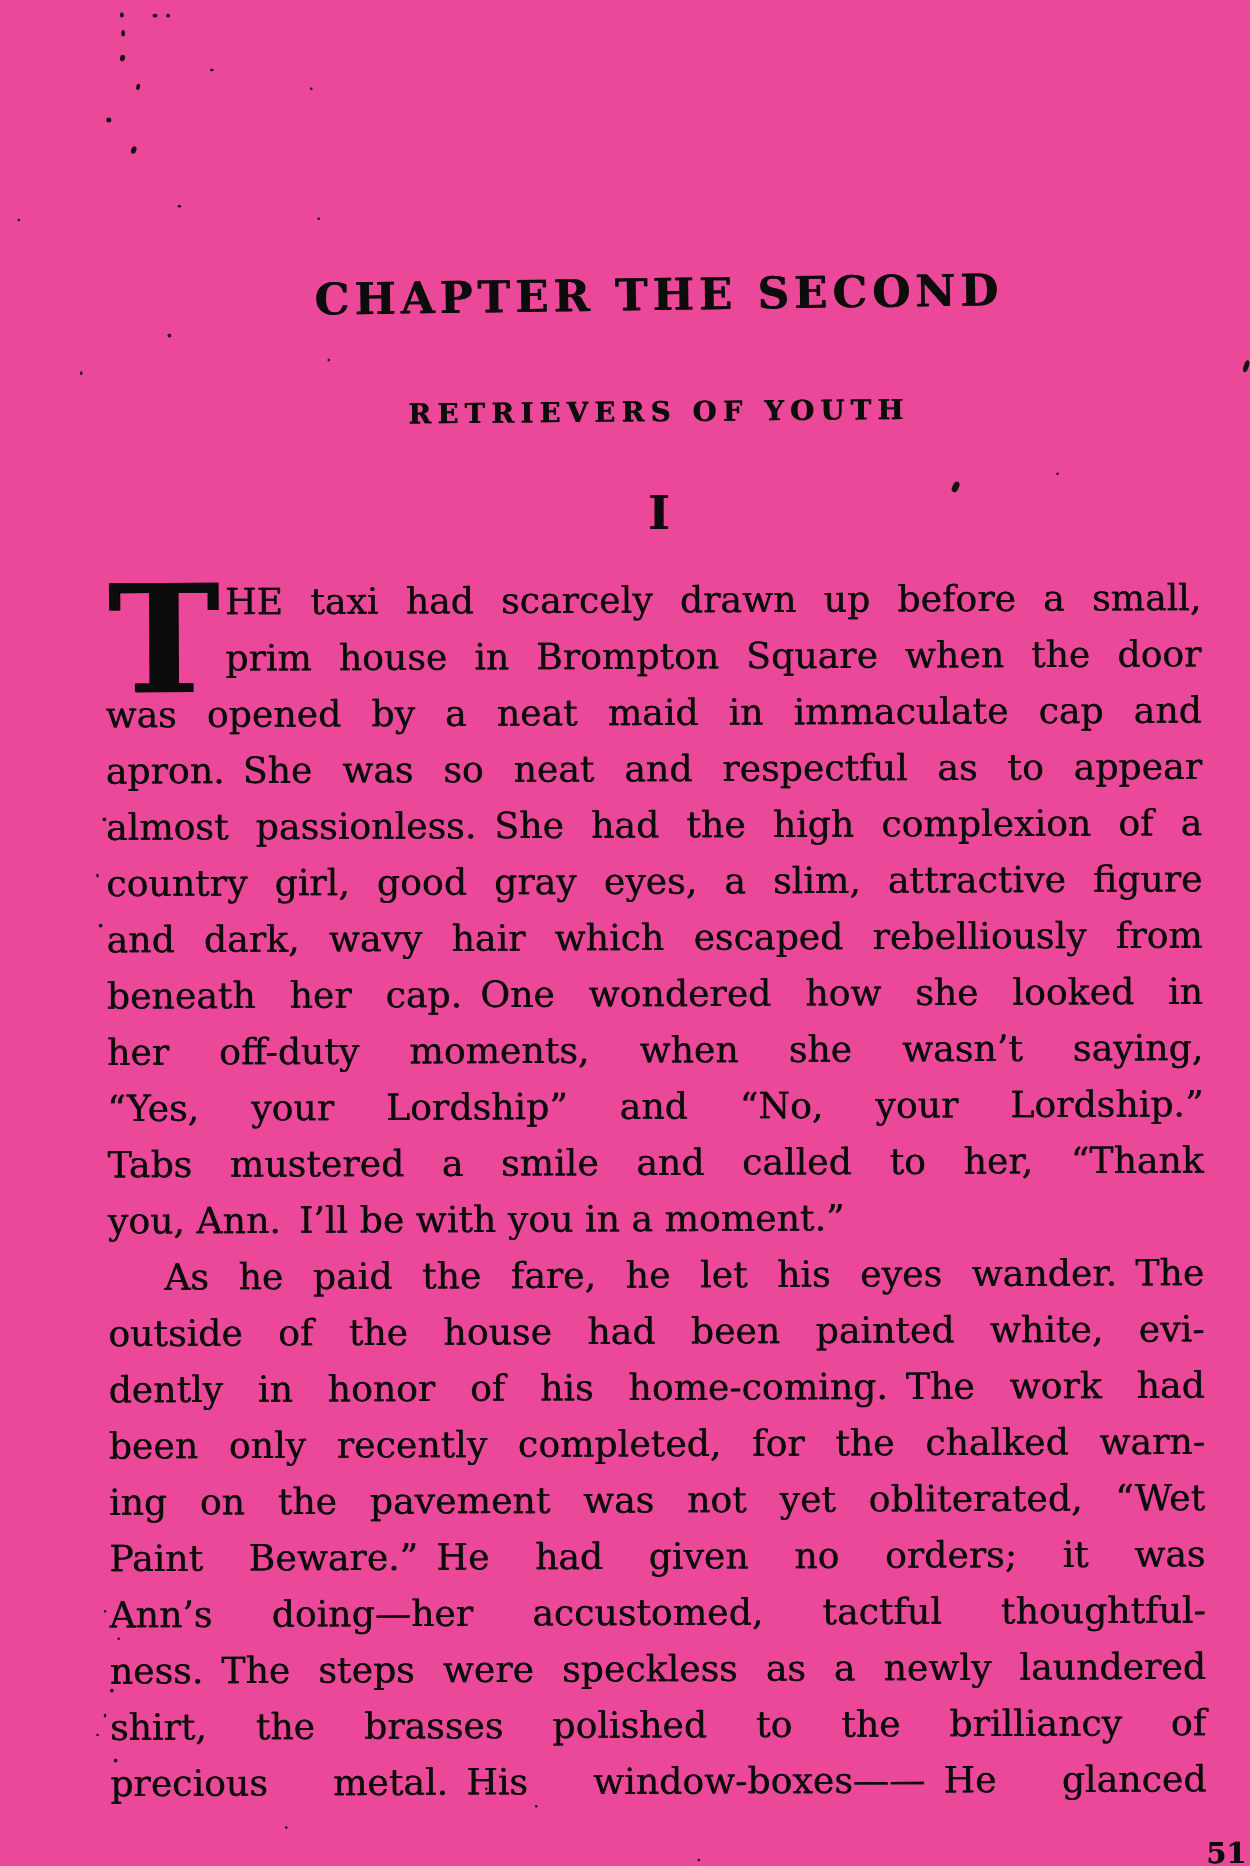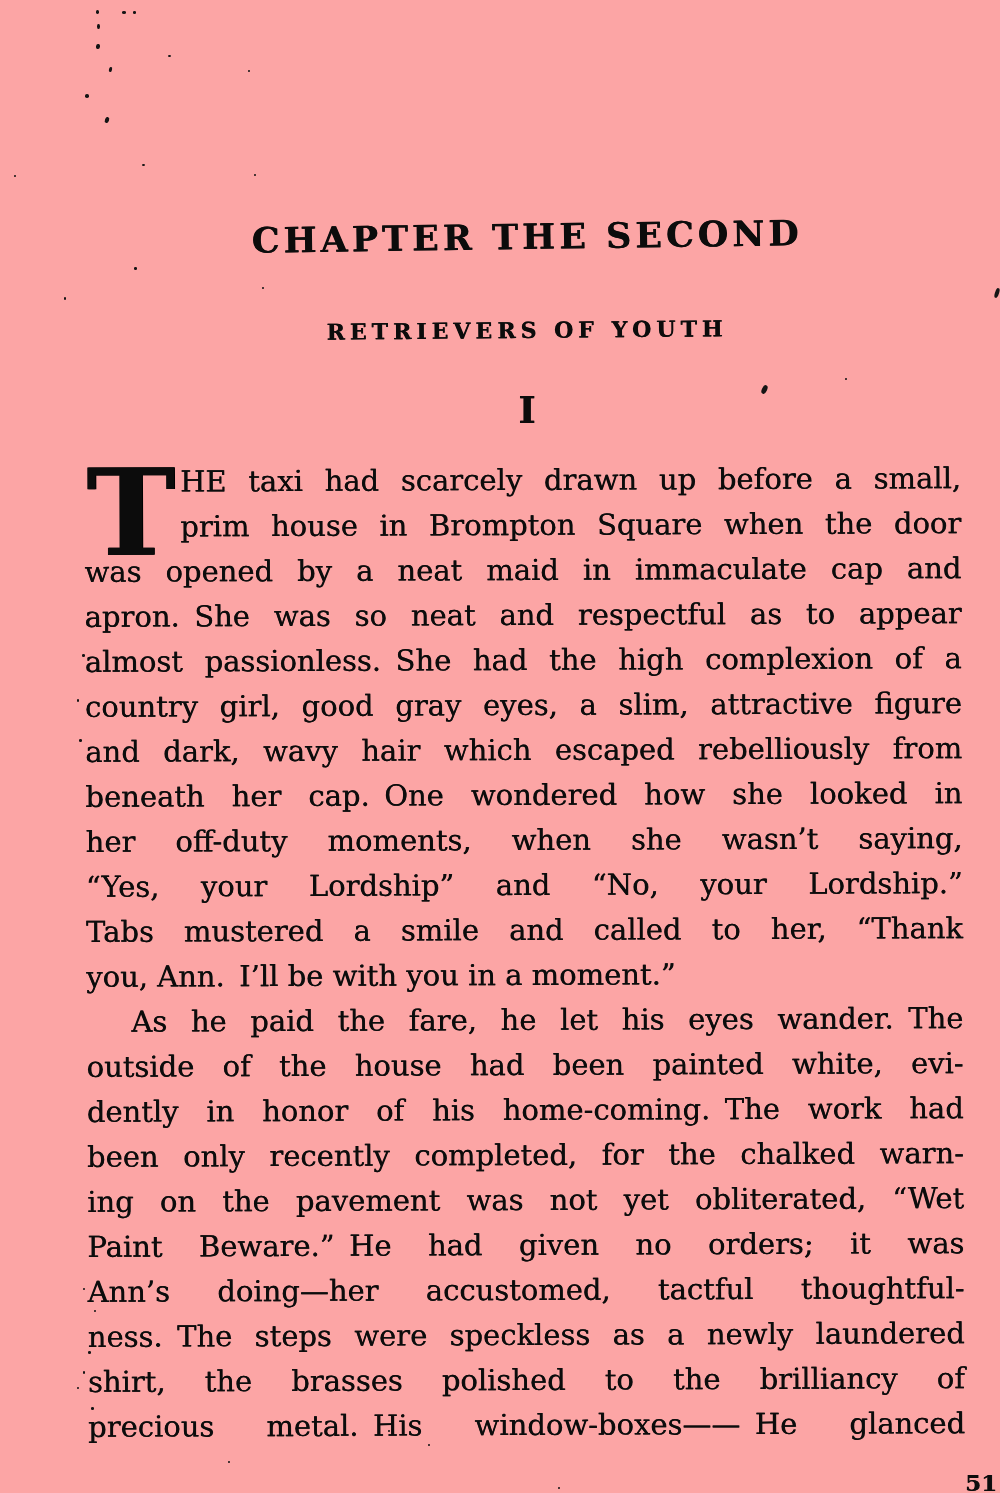--- a/index.html
+++ b/index.html
@@ -4,21 +4,21 @@
 <style>
   html, body {
     margin: 0;
     padding: 0;
     background: #ffffff;
   }
   .page {
     position: relative;
     width: 1000px;
     height: 1493px;
-    background: #fca5a5;
+    background: #ec4899;
     overflow: hidden;
     font-family: "DejaVu Serif", "Liberation Serif", serif;
     color: #0c0c0c;
   }
   .chapter-heading {
     position: absolute;
     top: 216px;
     left: 62px;
     width: 930px;
     margin: 0;

